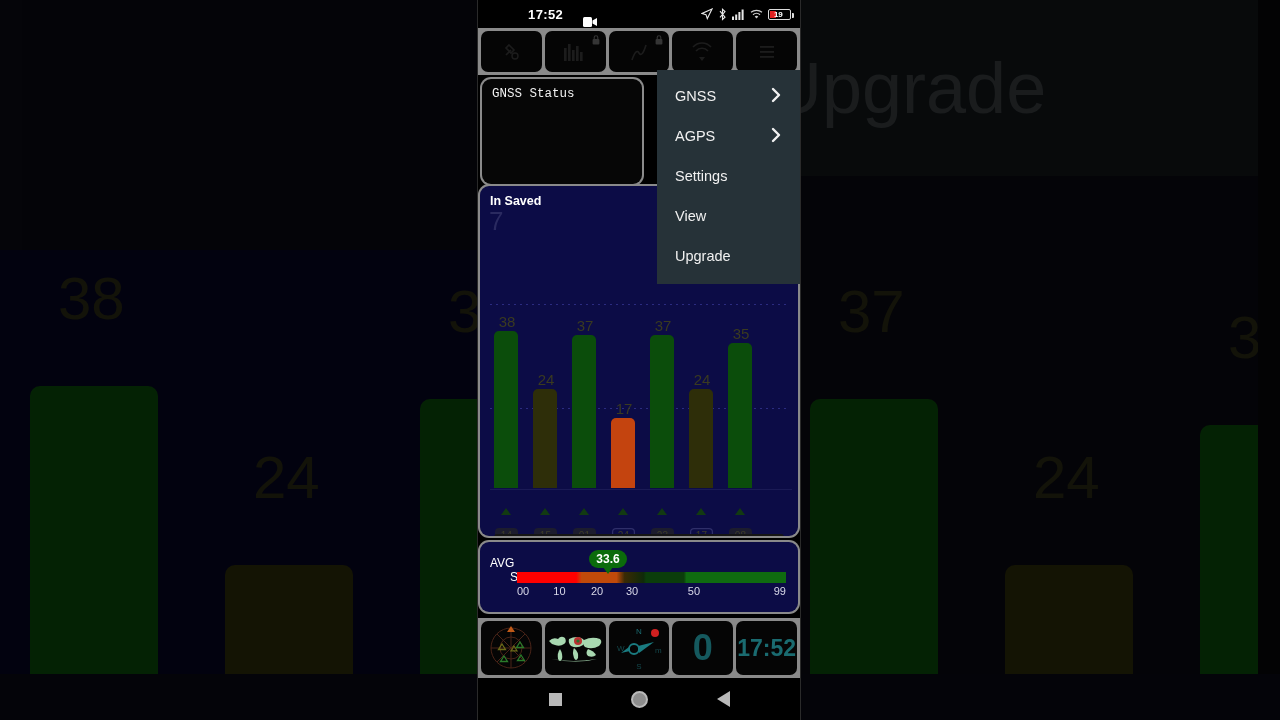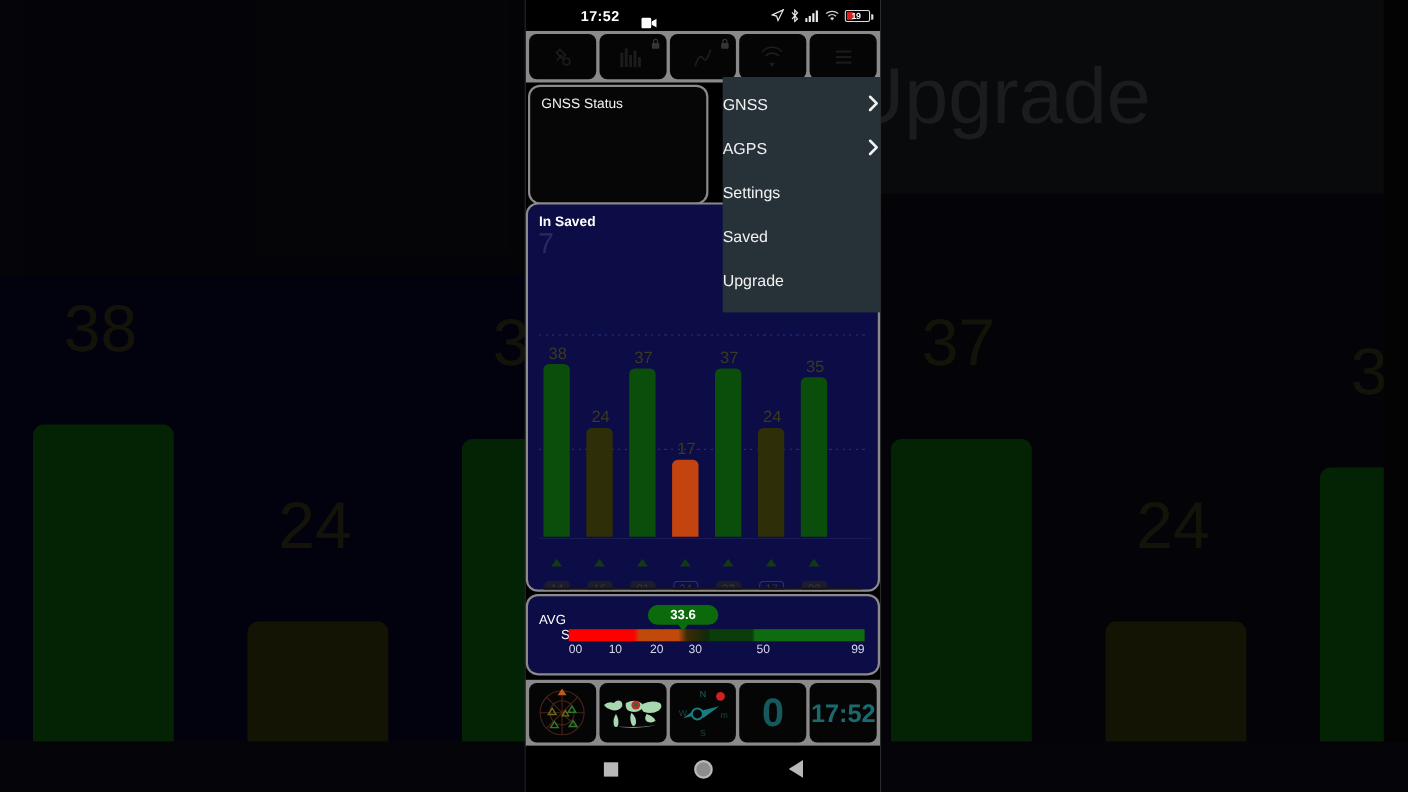--- a/index.html
+++ b/index.html
@@ -59,21 +59,21 @@
     display:flex; align-items:center; justify-content:center;
   }
   .tab-icon { opacity:0.09; }
   .tab-lock { position:absolute; top:4px; right:6px; opacity:0.22; }
 
   
   .card { background:#060606; border-radius:9px; margin:5px 5px 0 5px; }
   .card-outline { box-shadow:0 0 0 2px #8a8a8a; }
 
   .gnss-card { height:105px; width:160px; margin:4px 0 0 4px; padding:8px 0 0 10px; }
-  .gnss-title { font-size:12.5px; color:#f2f2f2; }
+  .gnss-title { font-size:12.5px; color:#f2f2f2;font-family:Liberation Mono, monospace; }
   .gnss-row { display:flex; align-items:center; gap:12px; margin-top:14px; padding-left:6px; }
   .gnss-dot { width:20px; height:20px; border-radius:50%; background:#1a9b1a; }
   .gnss-fix { font-size:30px; color:#fff; letter-spacing:0.3px; }
 
   
   .chart-card {
     position:absolute; left:480px; top:186px; width:318px; height:350px;
     background:#0c0c46; border-radius:9px; box-shadow:0 0 0 2px #8a8a8a;
     overflow:hidden;
   }
@@ -114,21 +114,21 @@
   }
   .snr-lbl { position:absolute; left:10px; font-size:12px; color:#fff; }
   .snr-bar {
     position:absolute; left:37px; right:12px; top:30px; height:11px;
     background:linear-gradient(to right,#ff0000 0%,#ff0000 22%,#c14a0a 24%,#c14a0a 37%,#3a2a05 40%,#0f2a0a 47%,#0b3d0b 48%,#0b3d0b 62%,#0f6b10 63%,#0f6b10 100%);
   }
   .snr-scale { position:absolute; left:37px; right:12px; top:43px; height:14px; }
   .snr-tick { position:absolute; font-size:11px; color:#d8d8e8; }
   .snr-bubble {
     position:absolute; background:#0b6b0b; color:#fff; font-size:12px; font-weight:bold;
-    border-radius:9px; padding:2px 20px; top:8px;
+    border-radius:9px; padding:2px 7px; top:8px;
   }
   .snr-bubble::after {
     content:""; position:absolute; left:50%; margin-left:-5px; bottom:-6px;
     border-left:5px solid transparent; border-right:5px solid transparent; border-top:7px solid #0b6b0b;
   }
 
   
   .widgets {
     position:absolute; left:478px; top:618px; width:322px; height:60px;
     background:#8a8a8a; display:flex; gap:3px; padding:3px;
@@ -147,21 +147,21 @@
   .nv-ci { width:17px; height:17px; border-radius:50%; border:2px solid #b9b9b9; background:#8d8d8d; }
   .nv-tr { width:0; height:0; border-top:8px solid transparent; border-bottom:8px solid transparent;
            border-right:13px solid #b9b9b9; }
 
   
   #menu {
     position:absolute; left:657px; top:70px; width:143px; background:#263238;
     z-index:20; padding:6px 0 8px 0;
   }
   .mi {
-    height:40px; display:flex; align-items:center; padding:0 0;
+    height:40px; display:flex; align-items:center; padding:0 18px;
     color:#f1f1f1; font-size:14.5px; position:relative;
   }
   .mi-label { flex:1; }
   .lockico { opacity:0.85; }
 </style>
 </head>
 <body>
 
 <div id="stage">
 
@@ -415,20 +415,20 @@
       <div class="mi">
         <span class="mi-label">AGPS</span>
         <span><svg width="12" height="16" viewBox="0 0 12 16">
             <path d="M3 2 L9 8 L3 14" stroke="#f1f1f1" stroke-width="2.4" fill="none" stroke-linecap="round" stroke-linejoin="round"></path>
           </svg></span>
       </div>
       <div class="mi">
         <span class="mi-label">Settings</span>
       </div>
       <div class="mi">
-        <span class="mi-label">Saved</span>
+        <span class="mi-label">View</span>
       </div>
       <div class="mi">
         <span class="mi-label">Upgrade</span>
       </div>
     </div>
 
 </div>
 
 </body></html>

